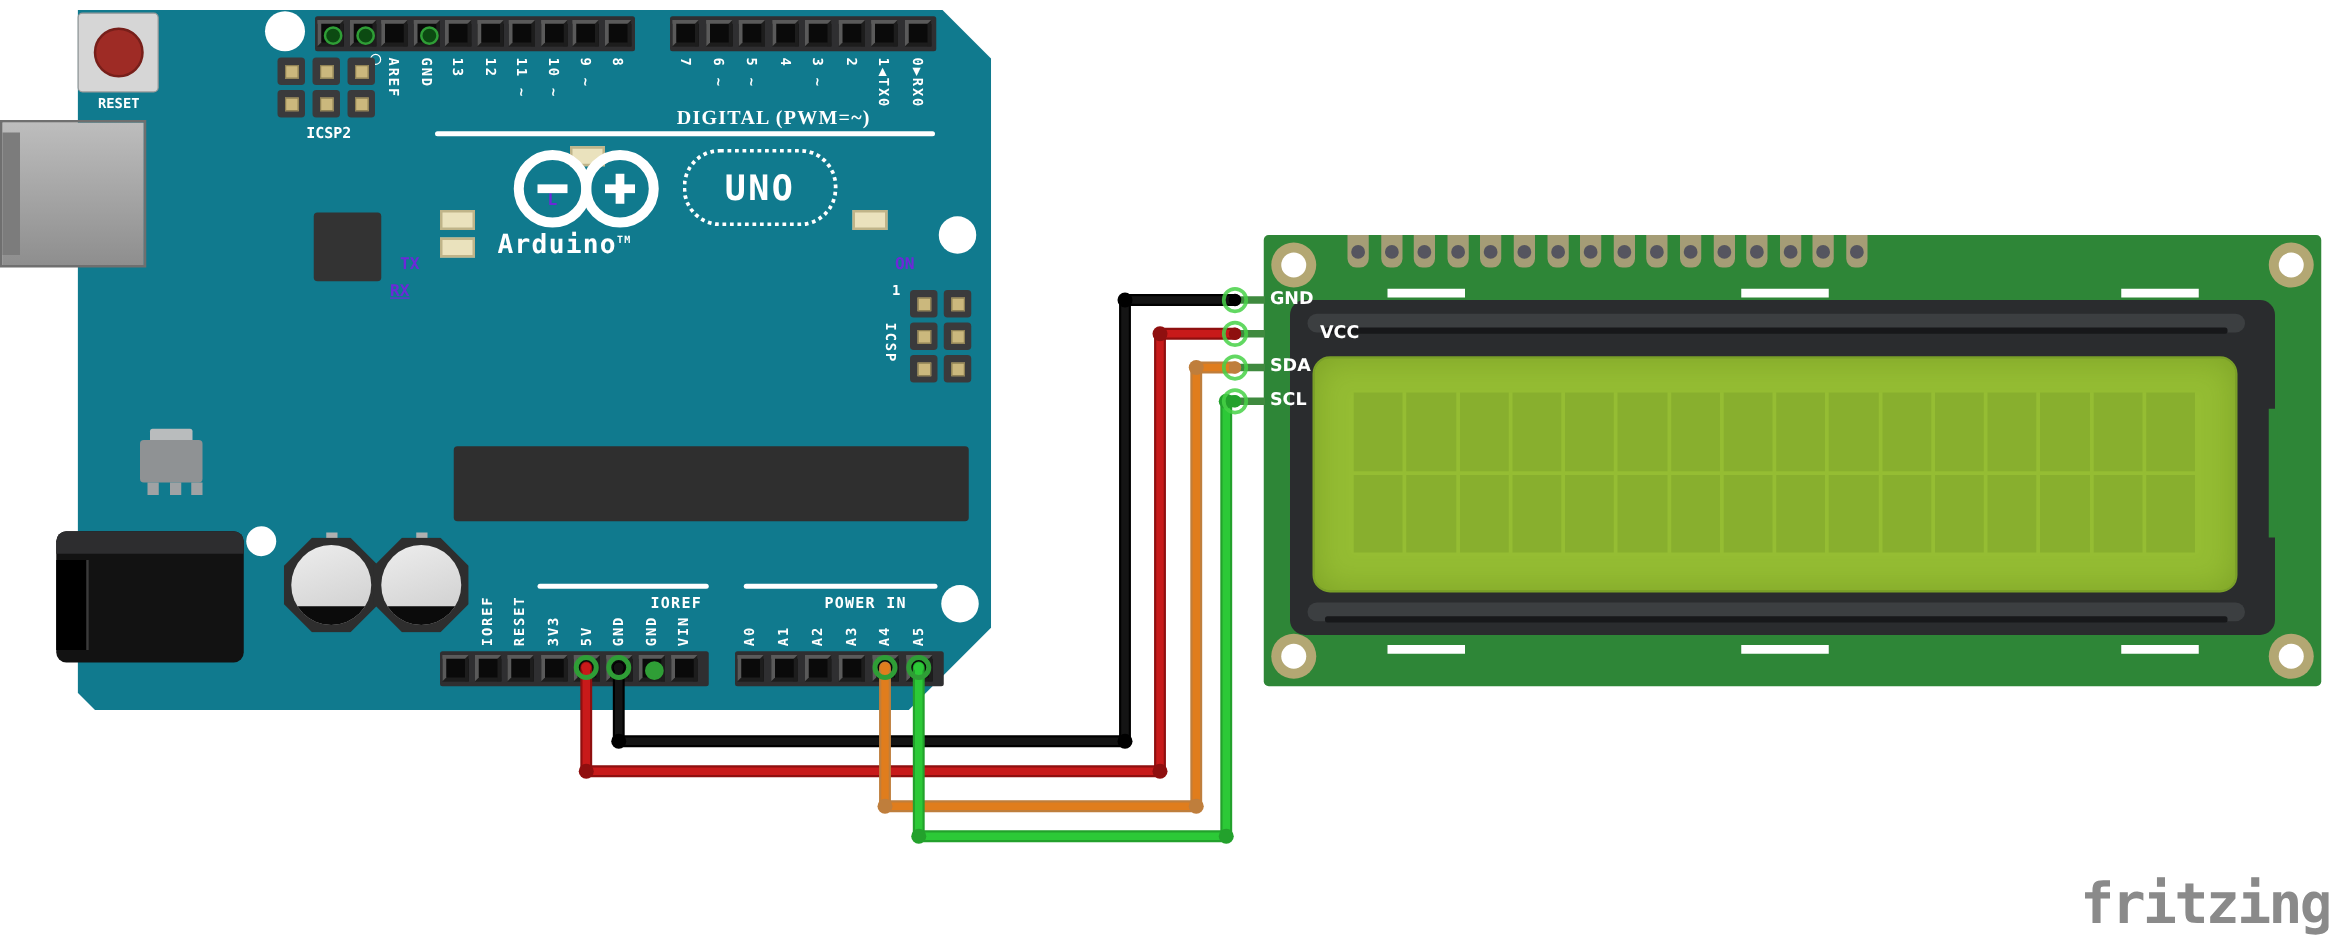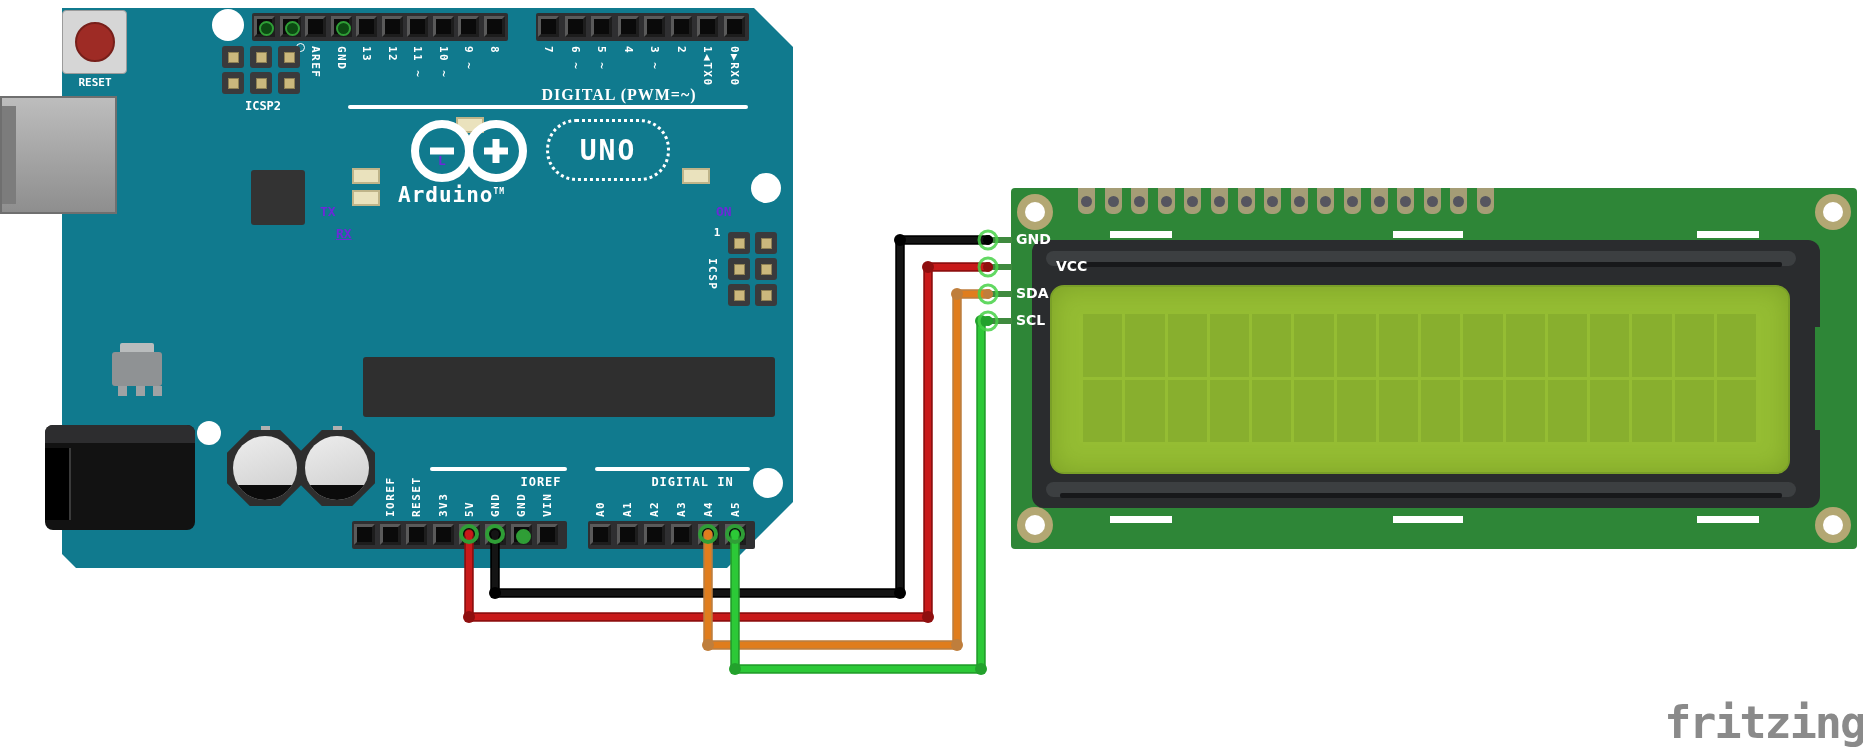--- a/index.html
+++ b/index.html
@@ -163,21 +163,21 @@
       <div class="icsp-pin" style="left: 278px; top: 72px;">
         <div class="icsp-tan"></div>
       </div>
     </div>
   <div class="abs cap-txt" style="left:218px;top:99px;width:90px;font-size:12px;">ICSP2</div>
 
   <div class="led-lbl" style="left:438px;top:117px;">L</div>
   <div class="led" style="left:456px;top:117px;width:28px;height:16px;"></div>
   <div class="led-lbl" style="left:320px;top:168px;">TX</div>
   <div class="led" style="left:352px;top:168px;width:28px;height:16px;"></div>
-  <div class="led-lbl" style="left:336px;top:190px;text-decoration:underline;">RX</div>
+  <div class="led-lbl" style="left:312px;top:190px;text-decoration:underline;">RX</div>
   <div class="led" style="left:352px;top:190px;width:28px;height:16px;"></div>
   <div class="led" style="left:682px;top:168px;width:28px;height:16px;"></div>
   <div class="led-lbl" style="left:716px;top:168px;">ON</div>
 
   <div class="chip" style="left:251px;top:170px;width:54px;height:55px;"></div>
   <div class="chip" style="left:363px;top:357px;width:412px;height:60px;background:#2f2f2f;"></div>
 
   <svg class="overlay" width="140" height="64" style="left:402px;top:120px;">
     <circle cx="40" cy="31" r="27" fill="none" stroke="#ffffff" stroke-width="8"></circle>
     <circle cx="94" cy="31" r="27" fill="none" stroke="#ffffff" stroke-width="8"></circle>
@@ -230,21 +230,21 @@
       </div>
     </div>
 
   <div class="pjack"></div>
   <div class="pjack-top"></div>
   <div class="pjack-open"></div>
 
   <div class="wline" style="left:430px;top:467px;width:137px;height:4px;"></div>
   <div class="abs cap-txt" style="left:480px;top:475px;width:122px;font-size:12px;letter-spacing:1px;">IOREF</div>
   <div class="wline" style="left:595px;top:467px;width:155px;height:4px;"></div>
-  <div class="abs cap-txt" style="left:630px;top:475px;width:125px;font-size:12px;letter-spacing:1px;">DIGITAL IN</div>
+  <div class="abs cap-txt" style="left:630px;top:475px;width:125px;font-size:12px;letter-spacing:1px;">POWER IN</div>
 
   <div class="hblock" style="left:352px;top:521px;width:215px;height:28px;"></div>
   <div class="hblock" style="left:588px;top:521px;width:167px;height:28px;"></div>
   <div id="pwr" class="abs">
       <div class="hpin" style="left: 354px; top: 524px;"></div>
       <div class="hpin" style="left: 380.2px; top: 524px;"></div>
       <span class="vup" style="left: 390.2px; top: 517px;">IOREF</span>
       <div class="hpin" style="left: 406.4px; top: 524px;"></div>
       <span class="vup" style="left: 416.4px; top: 517px;">RESET</span>
       <div class="hpin" style="left: 432.6px; top: 524px;"></div>

